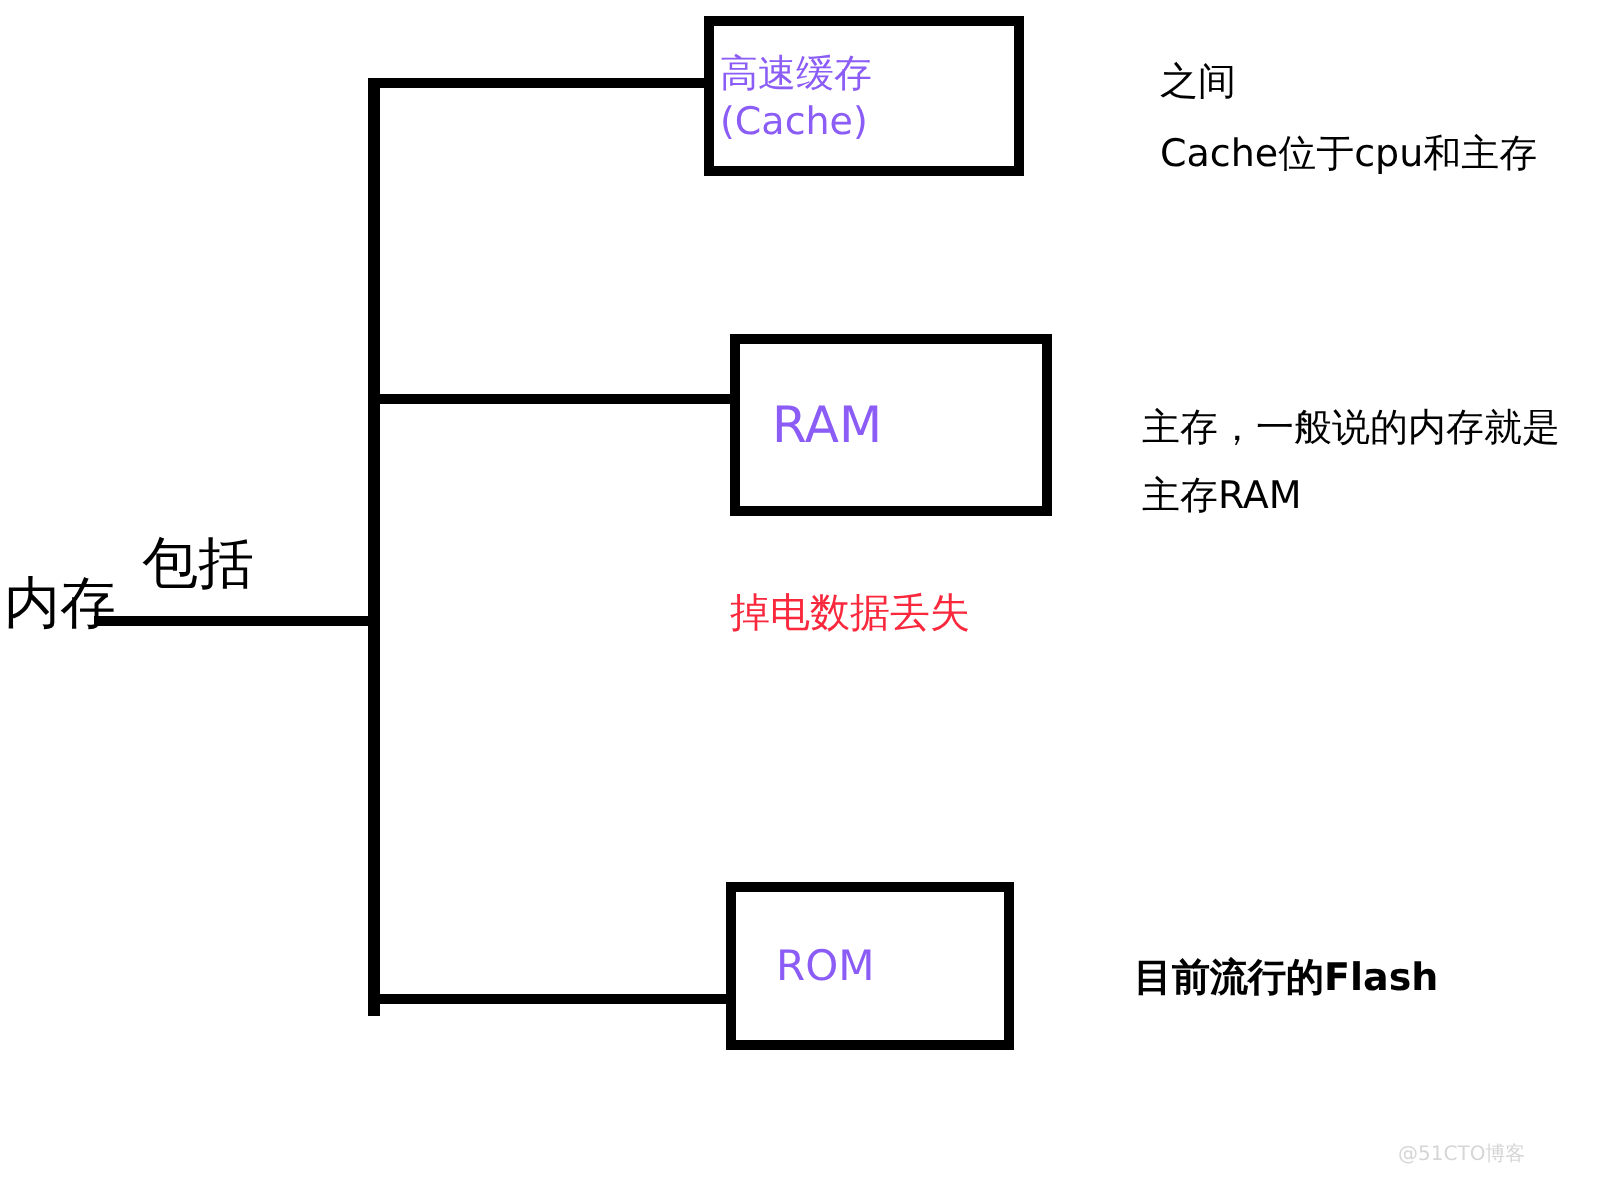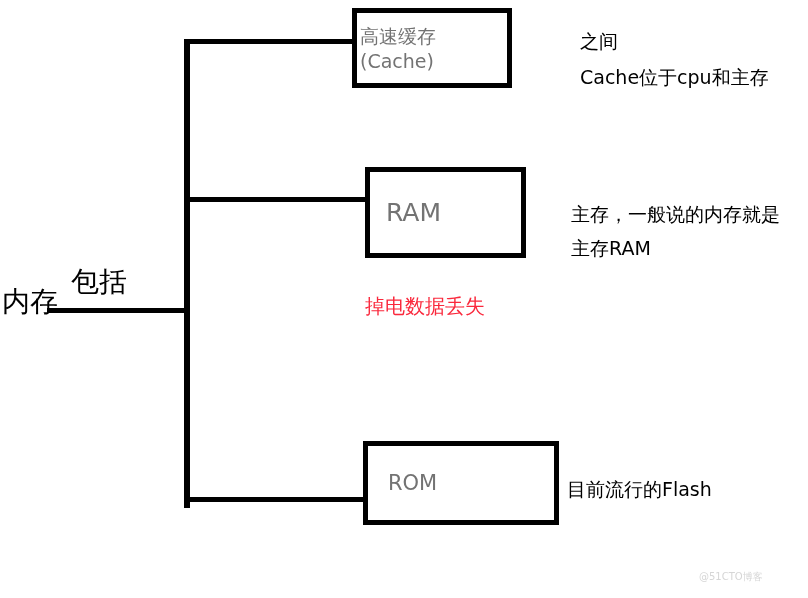--- a/index.html
+++ b/index.html
@@ -22,21 +22,21 @@
     position: absolute;
     background: var(--line-color);
   }
   .node-box {
     position: absolute;
     border: 5px solid var(--line-color);
     background: #ffffff;
     box-sizing: border-box;
     display: flex;
     align-items: center;
-    color: #737373;
+    color: #8b5cf6;
     font-size: 19px;
   }
   .anno {
     position: absolute;
     color: #000000;
     font-size: 19px;
     line-height: 36px;
     white-space: nowrap;
   }
   .label {
@@ -82,20 +82,20 @@
 
   <div class="node-box" style="left:365px; top:167px; width:161px; height:91px; padding-left:16px; font-size:25px;">
     <span>RAM</span>
   </div>
   <div class="anno" style="left:571px; top:197px; line-height:34px;">
     <div>主存，一般说的内存就是</div>
     <div>主存RAM</div>
   </div>
   <div class="note" style="left:365px; top:293px;text-align:right;">掉电数据丢失</div>
 
-  <div class="node-box" style="left:363px; top:441px; width:196px; height:84px; padding-left:20px; font-size:21px;">
+  <div class="node-box" style="left:363px; top:441px; width:144px; height:84px; padding-left:20px; font-size:21px;">
     <span>ROM</span>
   </div>
-  <div class="anno" style="left:567px; top:471px;">目前流行的Flash</div>
+  <div class="anno" style="left:567px; top:471px;font-weight:bold;">目前流行的Flash</div>
 
   <div class="watermark" style="left:699px; top:570px;">@51CTO博客</div>
 
 </div>
 
 </body></html>

